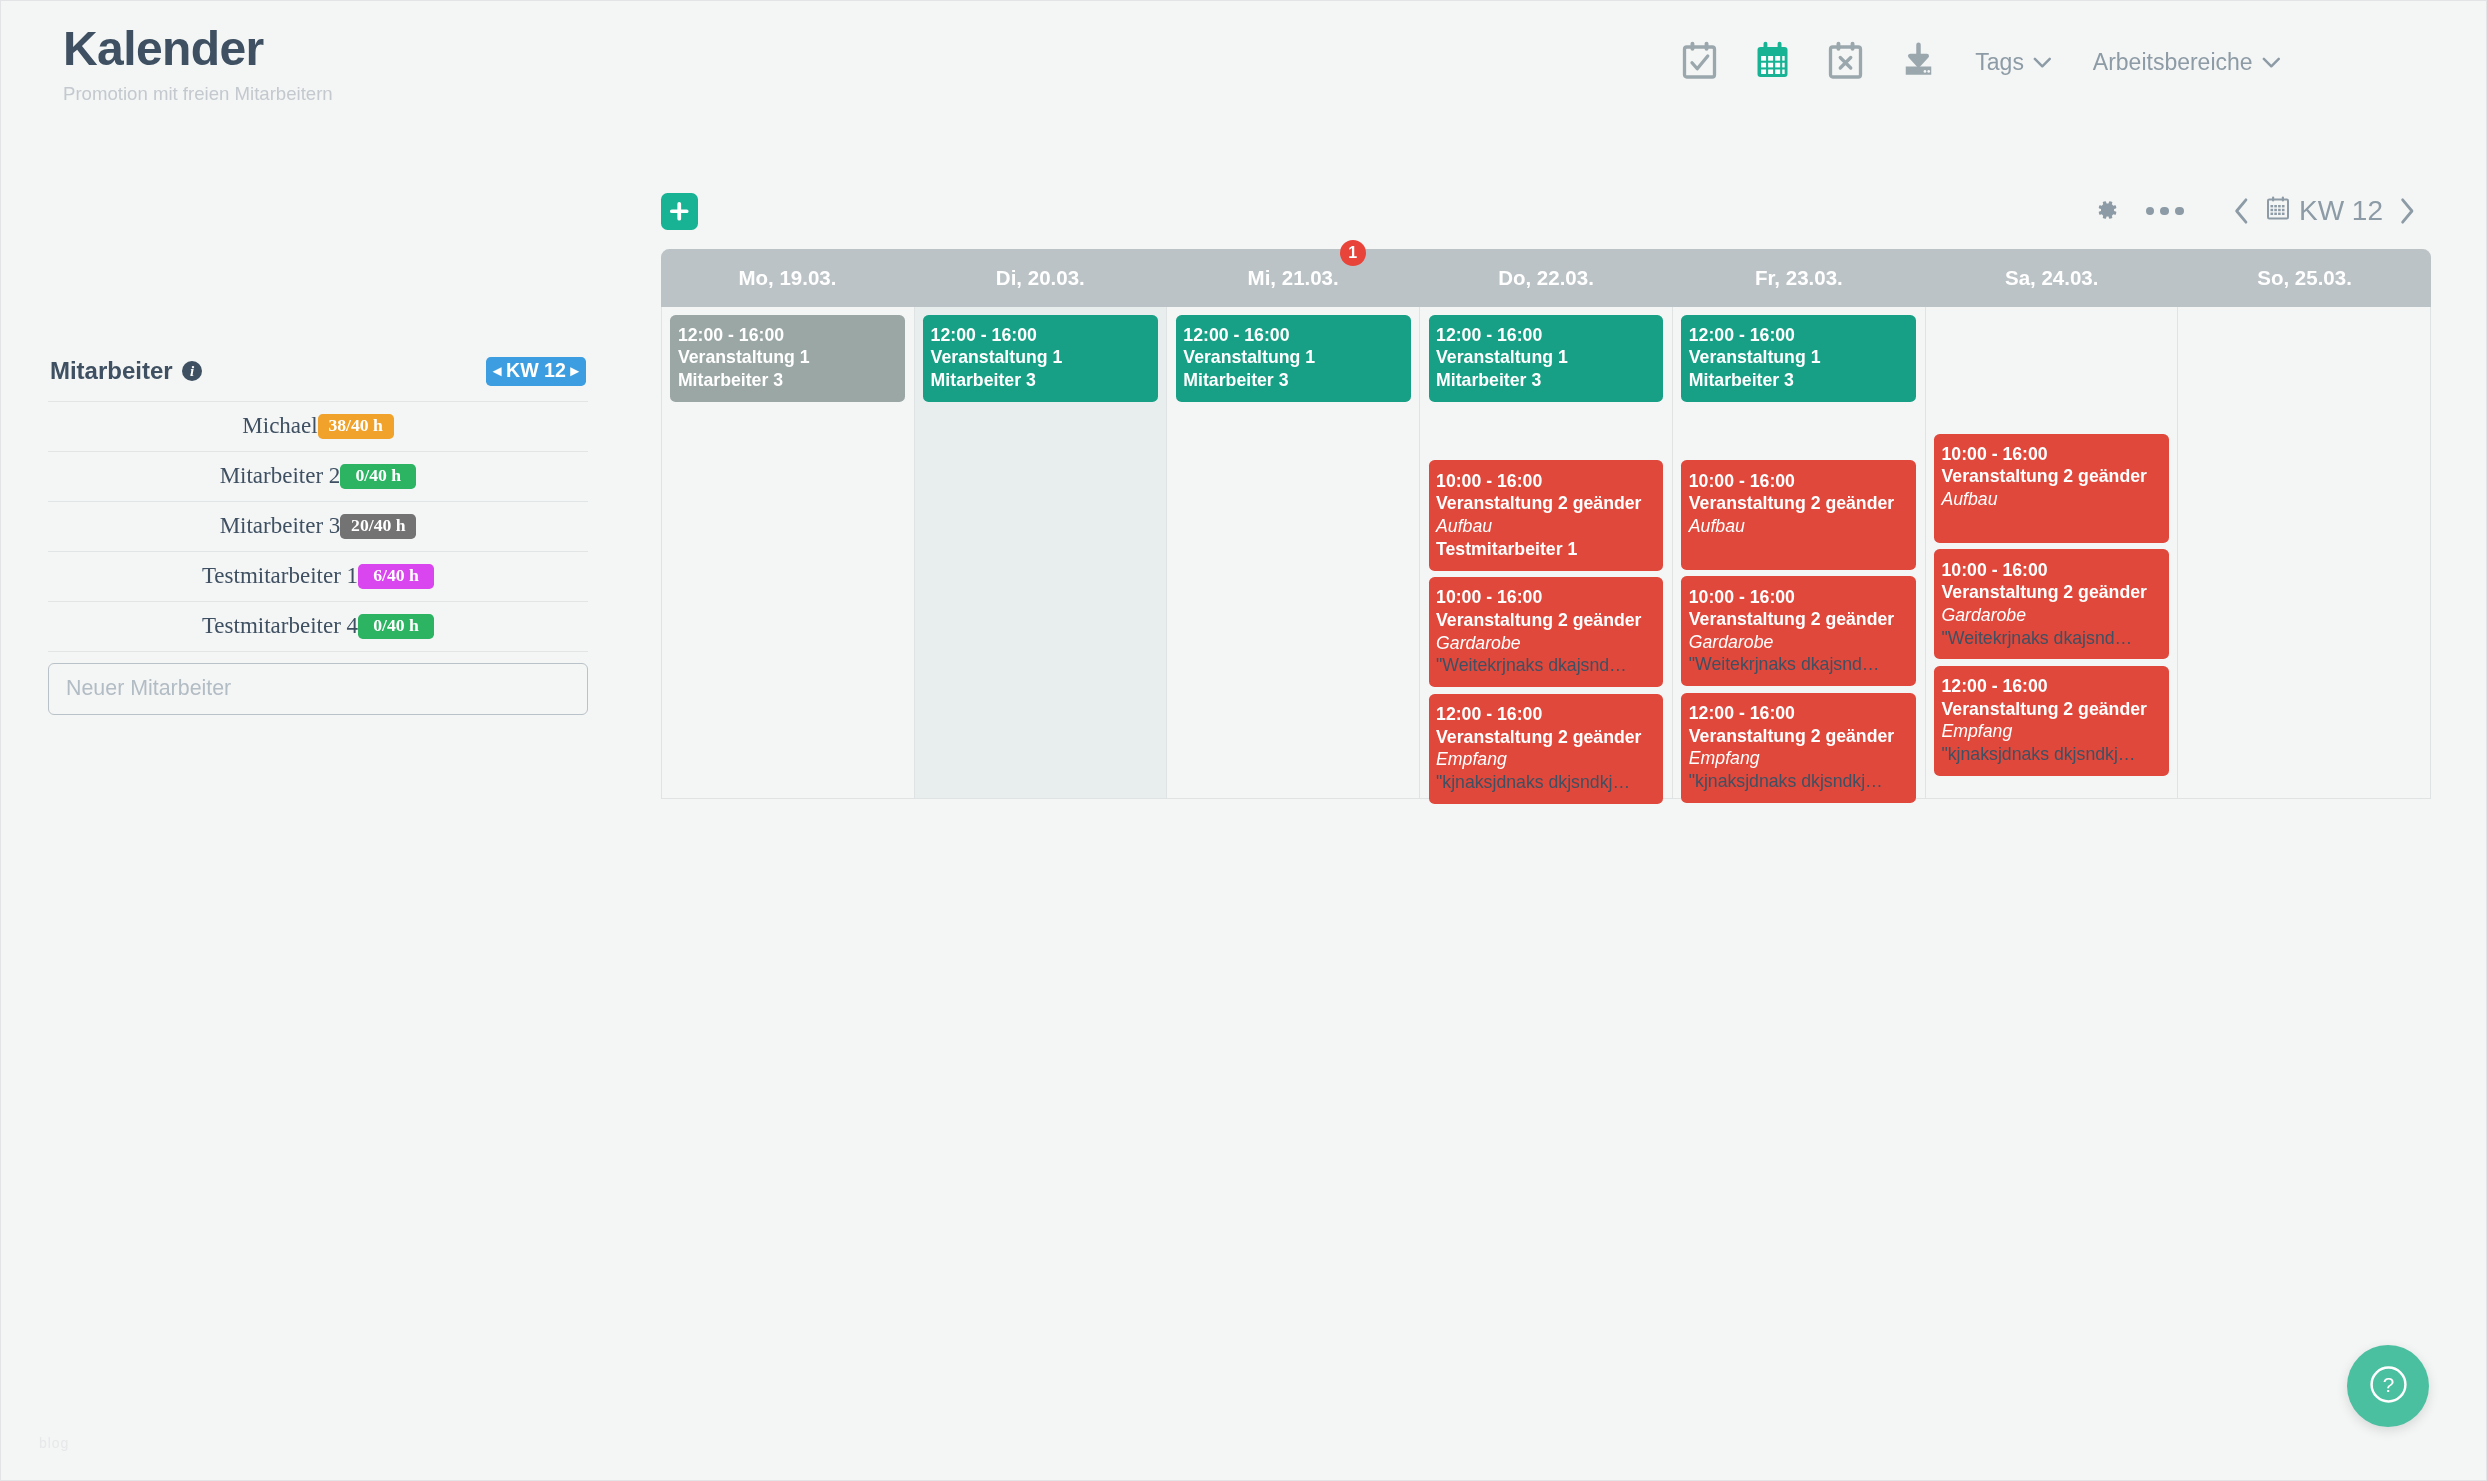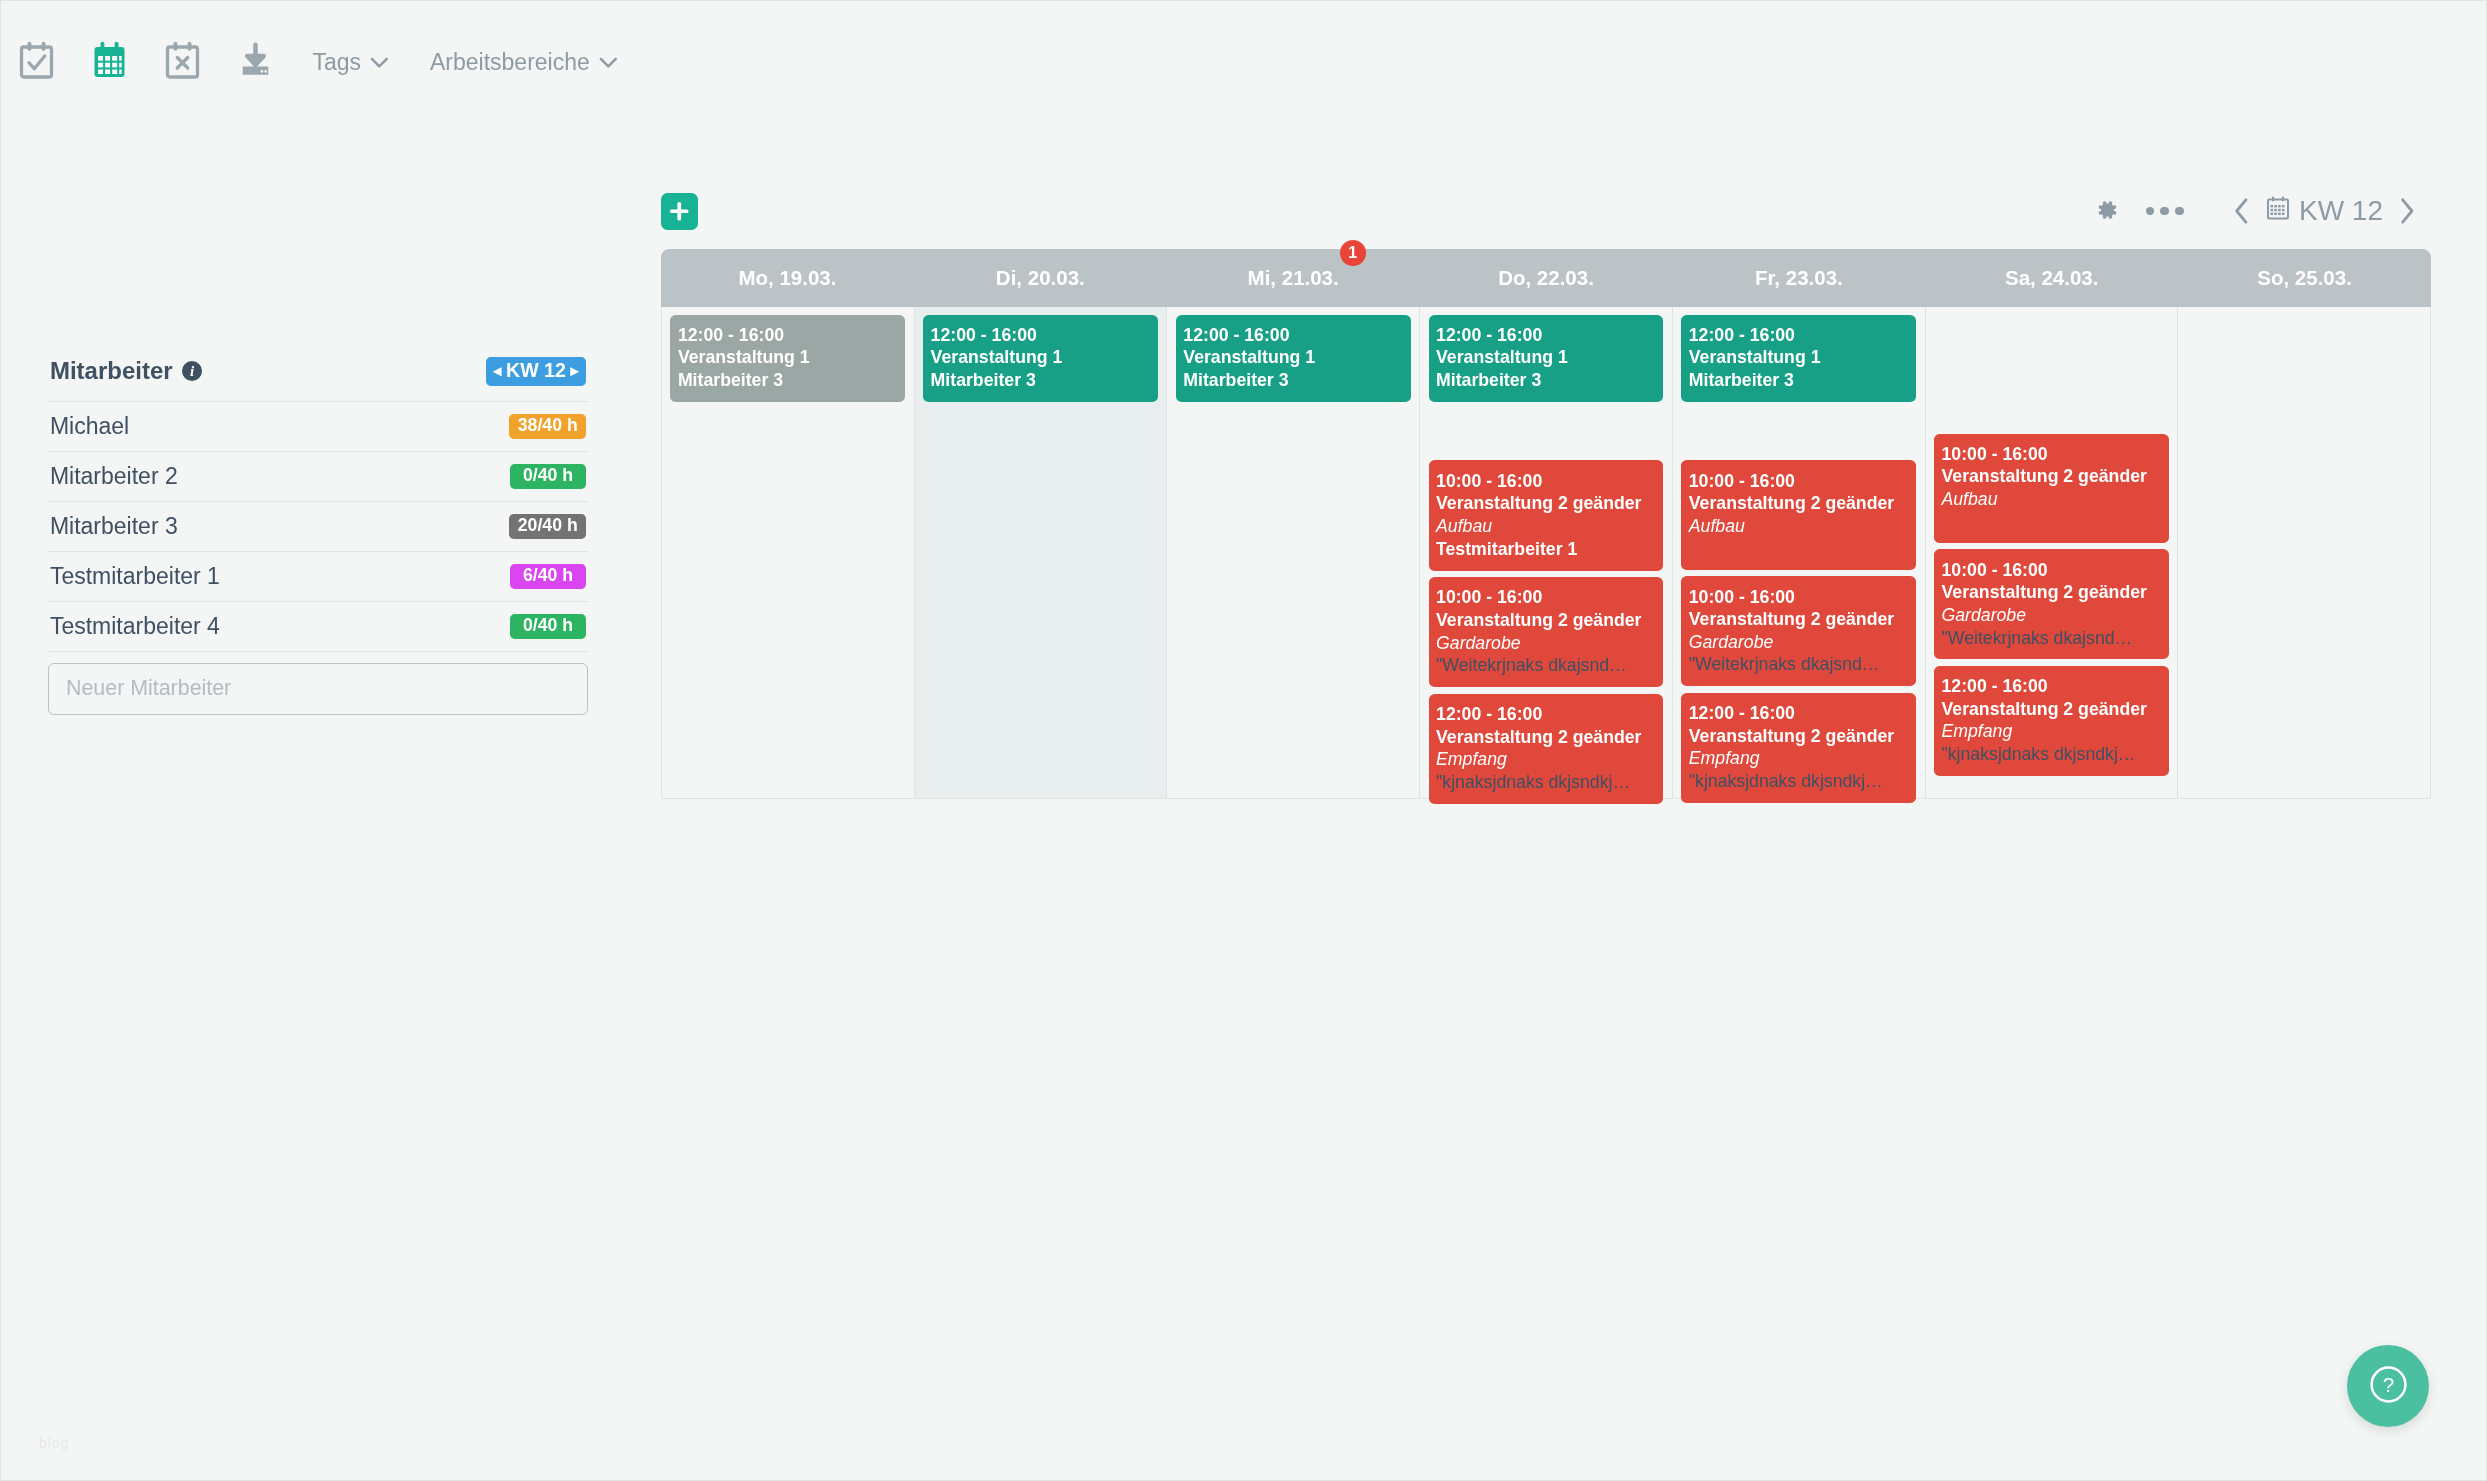--- a/index.html
+++ b/index.html
@@ -66,23 +66,23 @@
   }
   .kw-pill {
     background: #3c9ee0; color: #fff;
     font-size: 19.6px; font-weight: 700;
     border-radius: 4.7px; padding: 4.7px 7.5px;
     display: flex; align-items: center; gap: 4.7px;
     cursor: pointer; line-height: 1;
   }
   .kw-pill .arr { font-size: 16px; }
   .sb-row {
-    display: flex; align-items: center; justify-content: space-between;
+    display: flex; align-items: center; justify-content: center;
     height: 50px; border-bottom: 0.9px solid #e2e5e6;
-    padding: 0 1.9px; cursor: pointer;
+    padding: 0 1.9px; cursor: pointer; font-family: Liberation Serif, serif;
   }
   .sb-name { font-size: 23px; color: #3e5062; }
   .hrs-badge {
     font-size: 17.7px; font-weight: 700; color: #fff;
     border-radius: 4.7px; padding: 3.7px 8.4px; line-height: 1;
     min-width: 76px; text-align: center;
   }
   .sb-input-wrap { padding-top: 11.2px; }
   .sb-input {
     width: 100%; height: 52px;
@@ -190,20 +190,24 @@
   }
   .frame-edge {
     position: absolute; inset: 0;
     border: 0.9px solid #e2e4e5; pointer-events: none;
   }
 </style>
 </head>
 <body>
 
 <div class="app-header">
+  <div class="brand">
+    <div class="brand-title">Kalender</div>
+    <div class="brand-sub">Promotion mit freien Mitarbeitern</div>
+  </div>
 
   <div class="header-tools">
 
     <div class="tool-btn">
       <span>
         <svg width="37" height="39" viewBox="0 0 24 26" fill="none">
           <rect x="2" y="4" width="20" height="20" rx="1.5" stroke="#9aa7ad" stroke-width="2.2"></rect>
           <rect x="6" y="0.5" width="2.6" height="6" rx="1.3" fill="#9aa7ad"></rect>
           <rect x="15.4" y="0.5" width="2.6" height="6" rx="1.3" fill="#9aa7ad"></rect>
           <path d="M7 14.5l3.5 4L17.5 10" stroke="#9aa7ad" stroke-width="2.2" stroke-linecap="round" stroke-linejoin="round"></path>

